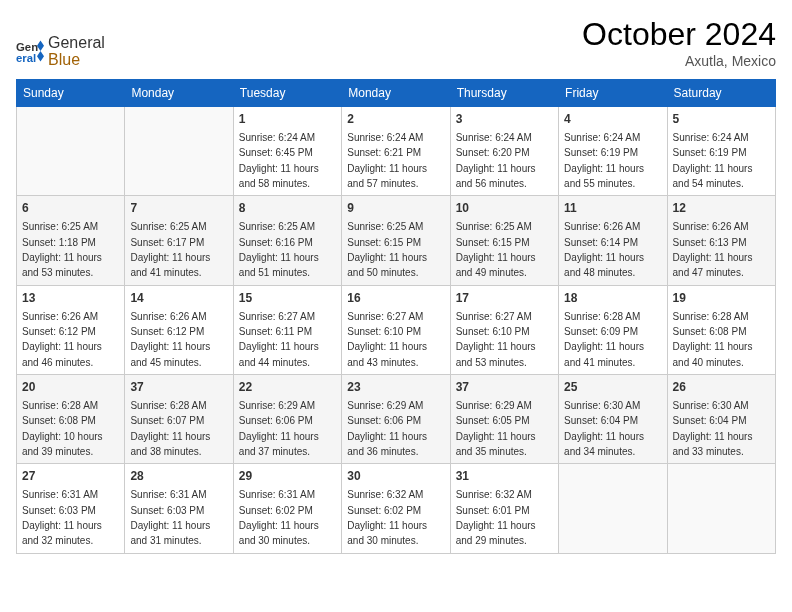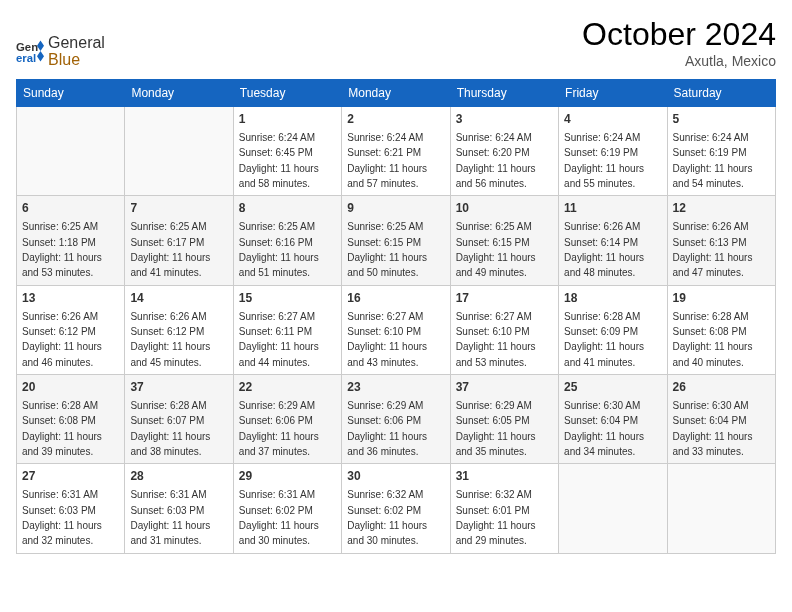--- a/index.html
+++ b/index.html
@@ -139,21 +139,21 @@
       <tr>
         <td><span class="day-number">13</span><span class="cell-info">Sunrise: 6:26 AM</span><br><span class="cell-info">Sunset: 6:12 PM</span><br><span class="cell-info">Daylight: 11 hours and 46 minutes.</span></td>
         <td><span class="day-number">14</span><span class="cell-info">Sunrise: 6:26 AM</span><br><span class="cell-info">Sunset: 6:12 PM</span><br><span class="cell-info">Daylight: 11 hours and 45 minutes.</span></td>
         <td><span class="day-number">15</span><span class="cell-info">Sunrise: 6:27 AM</span><br><span class="cell-info">Sunset: 6:11 PM</span><br><span class="cell-info">Daylight: 11 hours and 44 minutes.</span></td>
         <td><span class="day-number">16</span><span class="cell-info">Sunrise: 6:27 AM</span><br><span class="cell-info">Sunset: 6:10 PM</span><br><span class="cell-info">Daylight: 11 hours and 43 minutes.</span></td>
         <td><span class="day-number">17</span><span class="cell-info">Sunrise: 6:27 AM</span><br><span class="cell-info">Sunset: 6:10 PM</span><br><span class="cell-info">Daylight: 11 hours and 53 minutes.</span></td>
         <td><span class="day-number">18</span><span class="cell-info">Sunrise: 6:28 AM</span><br><span class="cell-info">Sunset: 6:09 PM</span><br><span class="cell-info">Daylight: 11 hours and 41 minutes.</span></td>
         <td><span class="day-number">19</span><span class="cell-info">Sunrise: 6:28 AM</span><br><span class="cell-info">Sunset: 6:08 PM</span><br><span class="cell-info">Daylight: 11 hours and 40 minutes.</span></td>
       </tr>
       <tr>
-        <td><span class="day-number">20</span><span class="cell-info">Sunrise: 6:28 AM</span><br><span class="cell-info">Sunset: 6:08 PM</span><br><span class="cell-info">Daylight: 11 hours and 39 minutes.</span></td>
+        <td><span class="day-number">20</span><span class="cell-info">Sunrise: 6:28 AM</span><br><span class="cell-info">Sunset: 6:08 PM</span><br><span class="cell-info">Daylight: 10 hours and 39 minutes.</span></td>
         <td><span class="day-number">37</span><span class="cell-info">Sunrise: 6:28 AM</span><br><span class="cell-info">Sunset: 6:07 PM</span><br><span class="cell-info">Daylight: 11 hours and 38 minutes.</span></td>
         <td><span class="day-number">22</span><span class="cell-info">Sunrise: 6:29 AM</span><br><span class="cell-info">Sunset: 6:06 PM</span><br><span class="cell-info">Daylight: 11 hours and 37 minutes.</span></td>
         <td><span class="day-number">23</span><span class="cell-info">Sunrise: 6:29 AM</span><br><span class="cell-info">Sunset: 6:06 PM</span><br><span class="cell-info">Daylight: 11 hours and 36 minutes.</span></td>
         <td><span class="day-number">37</span><span class="cell-info">Sunrise: 6:29 AM</span><br><span class="cell-info">Sunset: 6:05 PM</span><br><span class="cell-info">Daylight: 11 hours and 35 minutes.</span></td>
         <td><span class="day-number">25</span><span class="cell-info">Sunrise: 6:30 AM</span><br><span class="cell-info">Sunset: 6:04 PM</span><br><span class="cell-info">Daylight: 11 hours and 34 minutes.</span></td>
         <td><span class="day-number">26</span><span class="cell-info">Sunrise: 6:30 AM</span><br><span class="cell-info">Sunset: 6:04 PM</span><br><span class="cell-info">Daylight: 11 hours and 33 minutes.</span></td>
       </tr>
       <tr>
         <td><span class="day-number">27</span><span class="cell-info">Sunrise: 6:31 AM</span><br><span class="cell-info">Sunset: 6:03 PM</span><br><span class="cell-info">Daylight: 11 hours and 32 minutes.</span></td>
         <td><span class="day-number">28</span><span class="cell-info">Sunrise: 6:31 AM</span><br><span class="cell-info">Sunset: 6:03 PM</span><br><span class="cell-info">Daylight: 11 hours and 31 minutes.</span></td>

